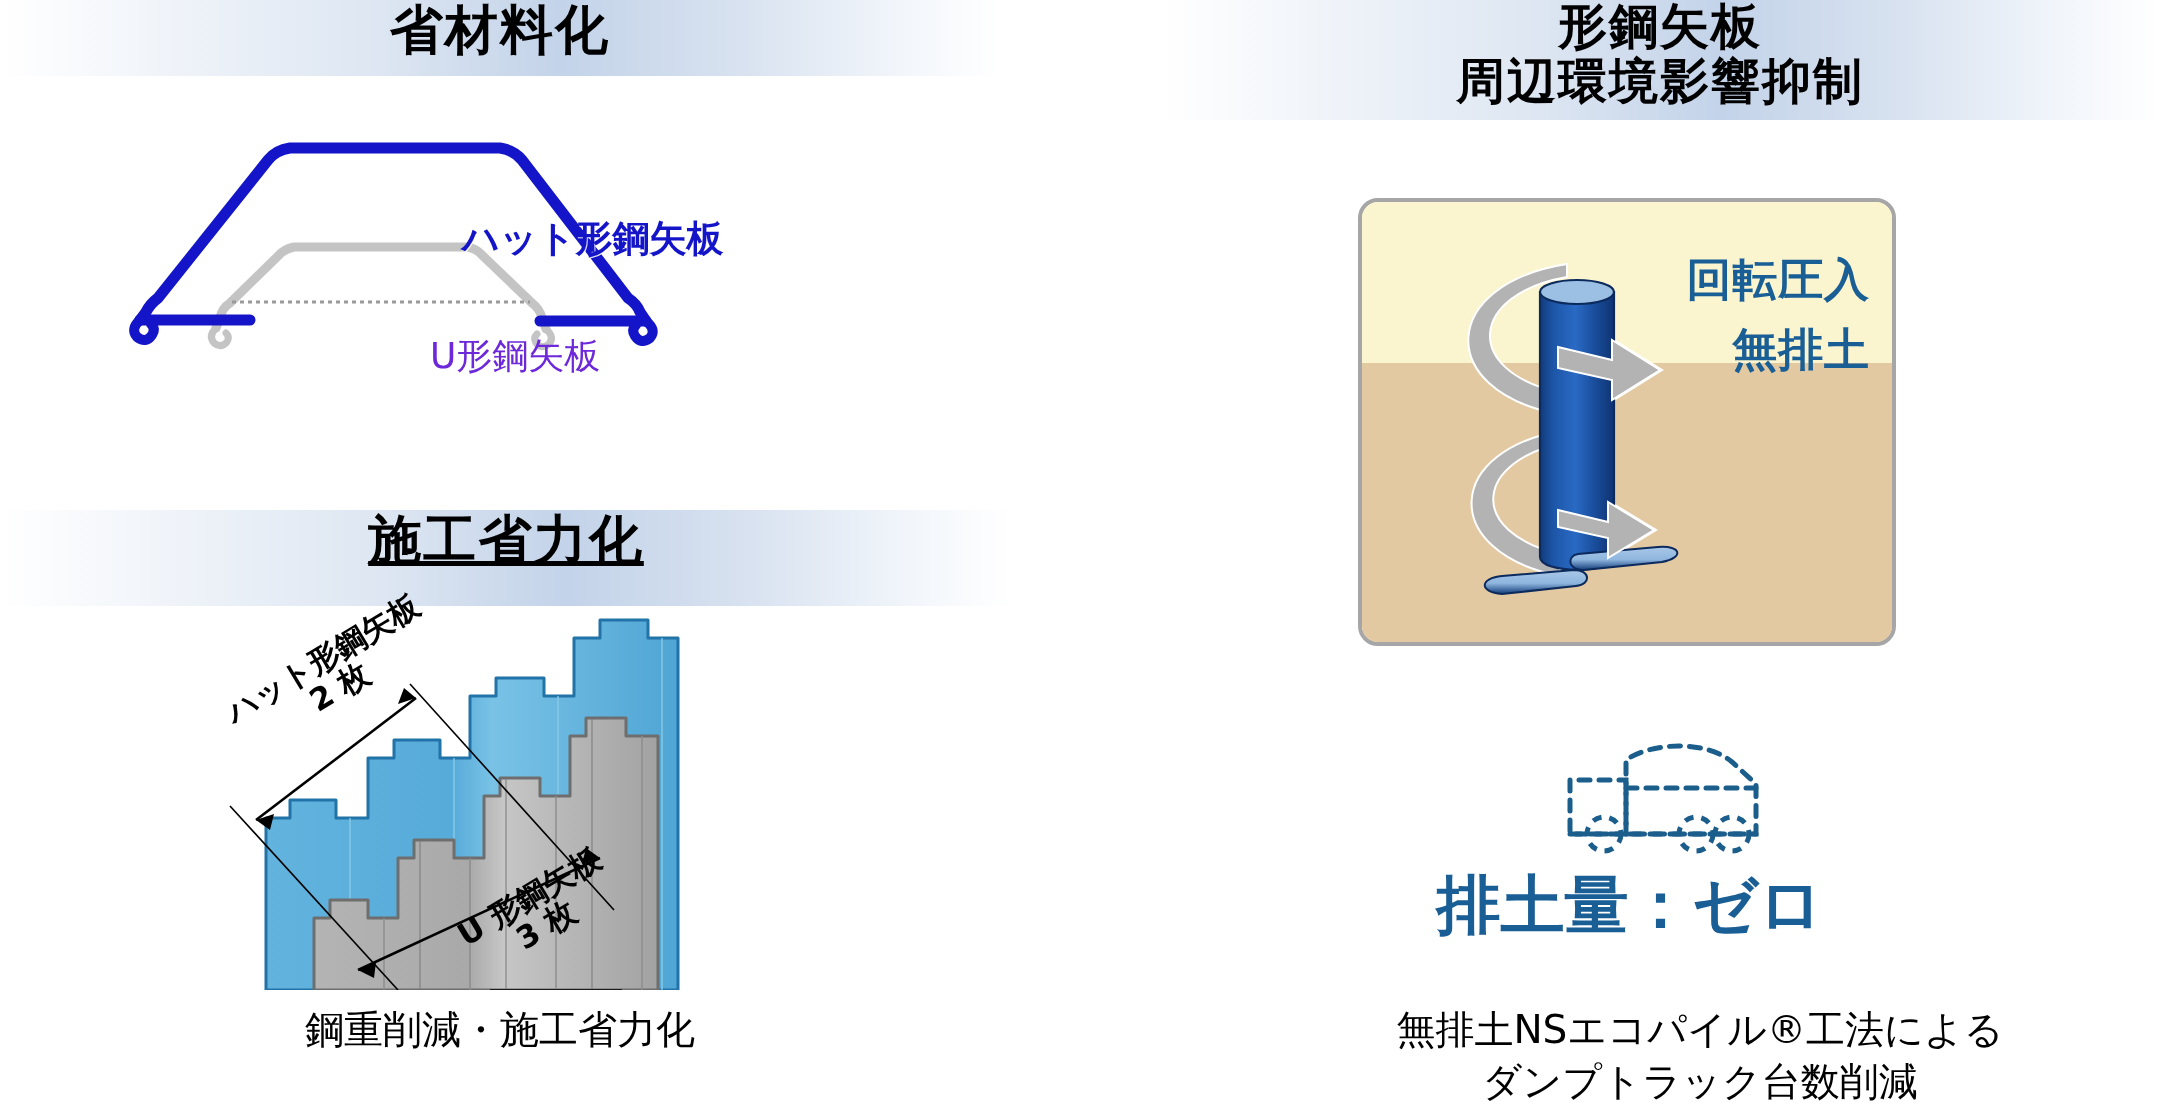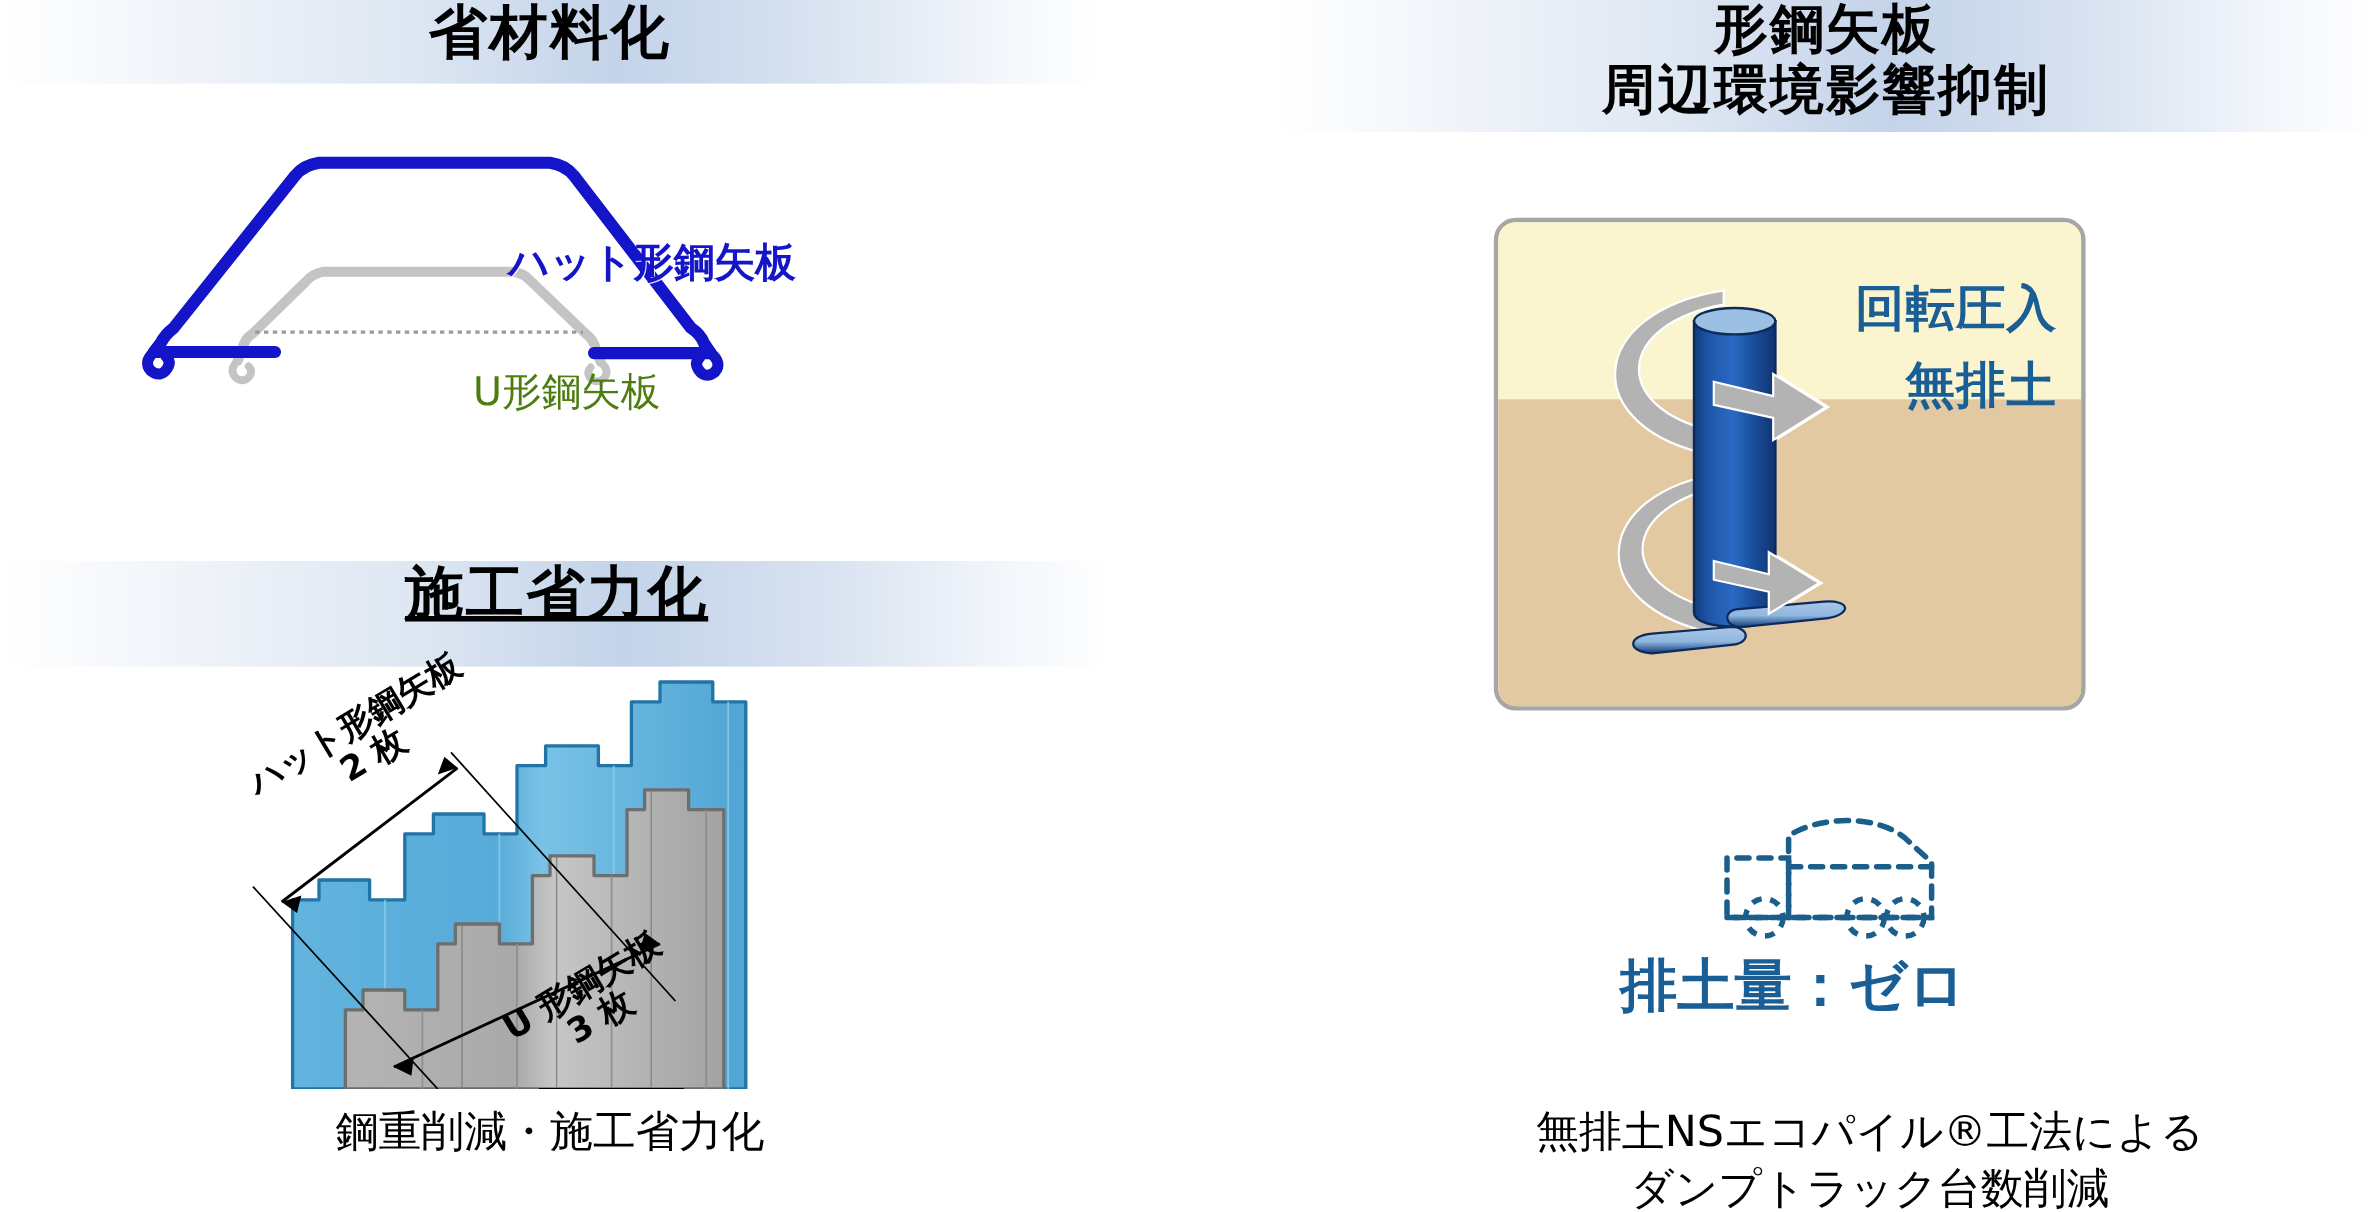--- a/index.html
+++ b/index.html
@@ -64,21 +64,21 @@
     font-weight: bold;
     color: #1414c8;
     white-space: nowrap;
     text-shadow: 1px 1px 0 rgba(255,255,255,.85);
   }
   .lbl-u {
     position: absolute;
     left: 330px; top: 236px;
     font-size: 36px;
     font-weight: normal;
-    color: #4d7c0f;
+    color: #6d28d9;
     white-space: nowrap;
   }
 
   
   #pile-illus { left: 218px; top: 618px; width: 520px; height: 372px; }
   #pile-illus svg { display: block; width: 100%; height: 100%; }
 
   .dim-label {
     position: absolute;
     font-weight: bold;
@@ -152,21 +152,21 @@
   
   #truck-icon { left: 1556px; top: 736px; width: 250px; height: 118px; }
   #truck-icon svg { display: block; width: 100%; height: 100%; }
 
   
   #zero-headline {
     position: absolute;
     left: 1370px; top: 862px;
     width: 520px;
     text-align: center;
-    font-size: 52px;
+    font-size: 64px;
     font-weight: bold;
     color: #1a5e96;
     white-space: nowrap;
     text-shadow: 2px 2px 0 #ffffff, -1px -1px 0 #ffffff;
   }
 </style>
 </head>
 <body>
 
 <div class="band" id="band-savemat">

